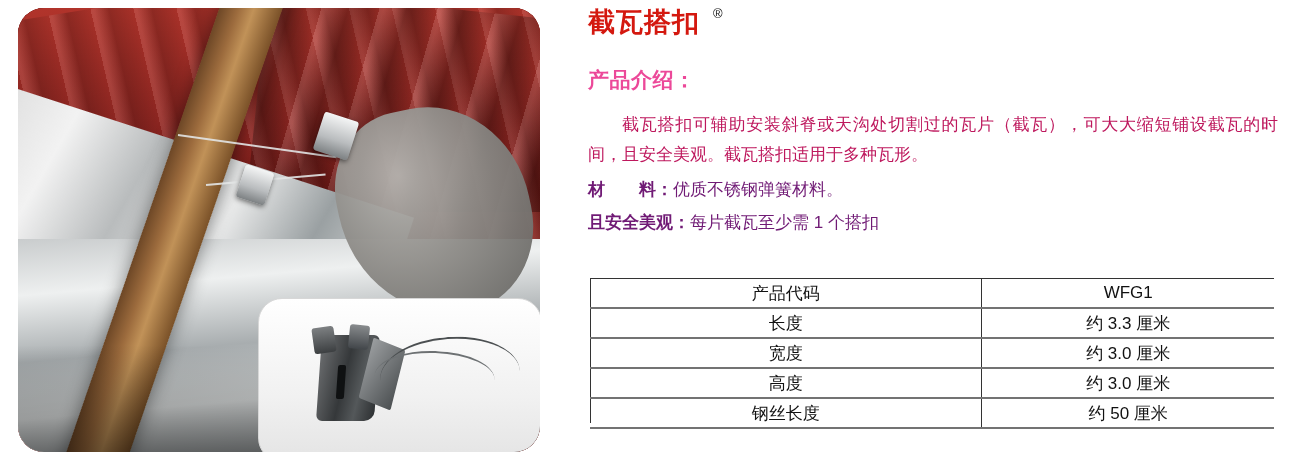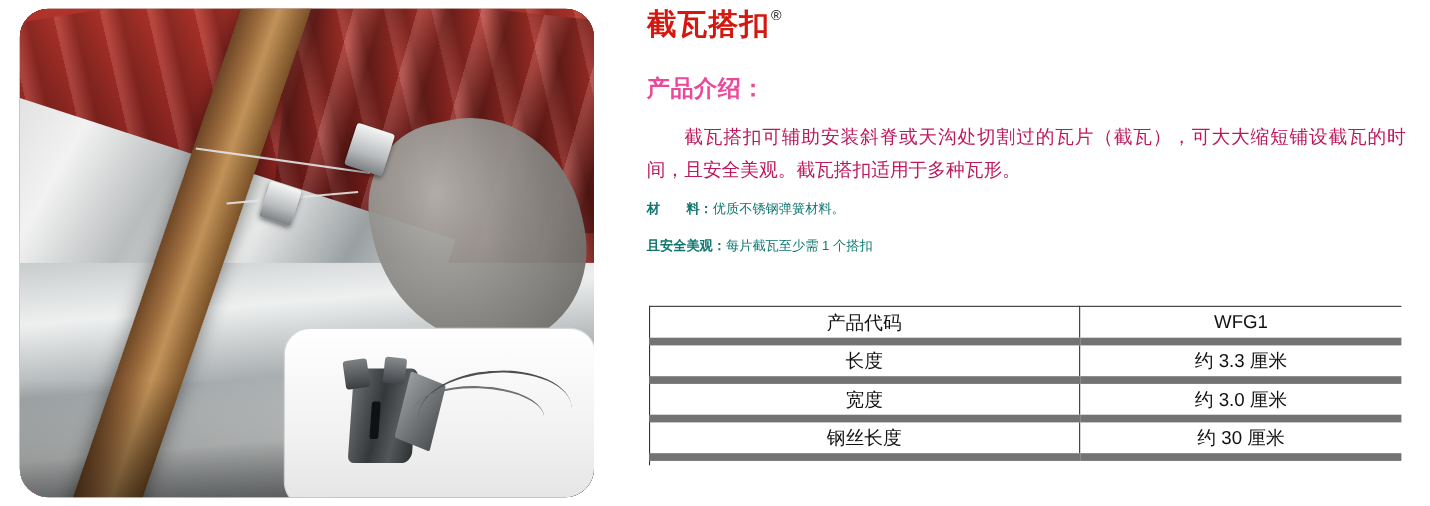--- a/index.html
+++ b/index.html
@@ -227,20 +227,21 @@
     top: 0;
     width: 690px;
     height: 460px;
   }
   .title-row {
     position: absolute;
     left: 0;
     top: 8px;
     display: flex;
     align-items: flex-start;
+    gap: 12px;
   }
   .title {
     color: #d4180f;
     font-size: 27px;
     font-weight: bold;
     letter-spacing: 1px;
     line-height: 1.1;
   }
   .reg-mark {
     color: #111;
@@ -264,42 +265,42 @@
     width: 690px;
     font-size: 17px;
     line-height: 30px;
     color: #be185d;
     text-indent: 2em;
     text-align: justify;
   }
   .spec-line {
     position: absolute;
     left: 0;
-    font-size: 12px;
-    color: #0f766e;
+    font-size: 17px;
+    color: #701a75;
     line-height: 28px;
   }
   .spec-line .lbl {
     font-weight: bold;
   }
   .spec-line.l1 { top: 176px; }
   .spec-line.l2 { top: 209px; }
 
   
   .spec-table {
     position: absolute;
     left: 2px;
     top: 278px;
     width: 684px;
     border-collapse: collapse;
     font-size: 17px;
     color: #111;
   }
   .spec-table td {
-    border-bottom: 7px solid #737373;
+    border-bottom: 2px solid #737373;
     height: 28px;
     text-align: center;
     padding: 0;
   }
   .spec-table tr:first-child td {
     border-top: 1px solid #333;
   }
   .spec-table td.c1 {
     width: 392px;
     border-right: 1px solid #333;
@@ -383,20 +384,24 @@
         </tr>
         <tr>
           <td class="c1">长度</td>
           <td class="c2">约 3.3 厘米</td>
         </tr>
         <tr>
           <td class="c1">宽度</td>
           <td class="c2">约 3.0 厘米</td>
         </tr>
         <tr>
+          <td class="c1">高度</td>
+          <td class="c2">约 3.0 厘米</td>
+        </tr>
+        <tr>
           <td class="c1">钢丝长度</td>
-          <td class="c2">约 30 厘米</td>
+          <td class="c2">约 50 厘米</td>
         </tr>
       </tbody>
     </table>
 
   </div>
 </div>
 
 </body></html>

